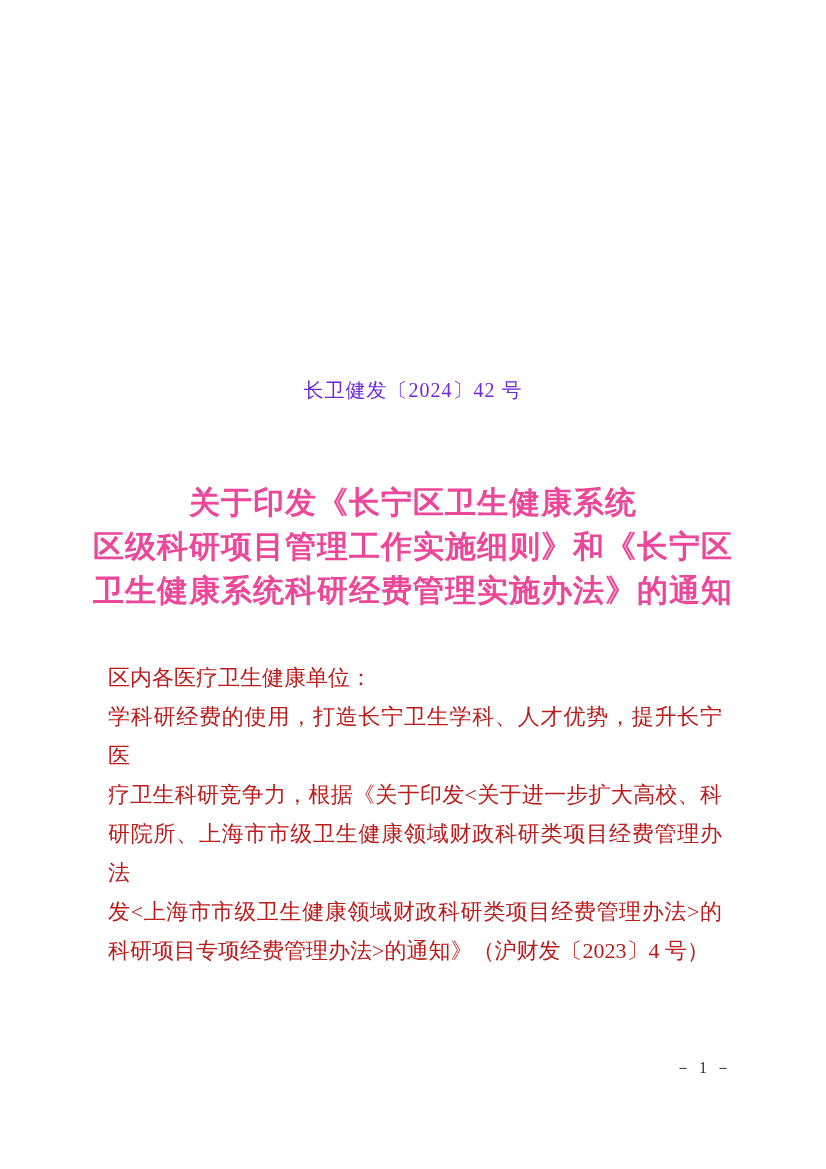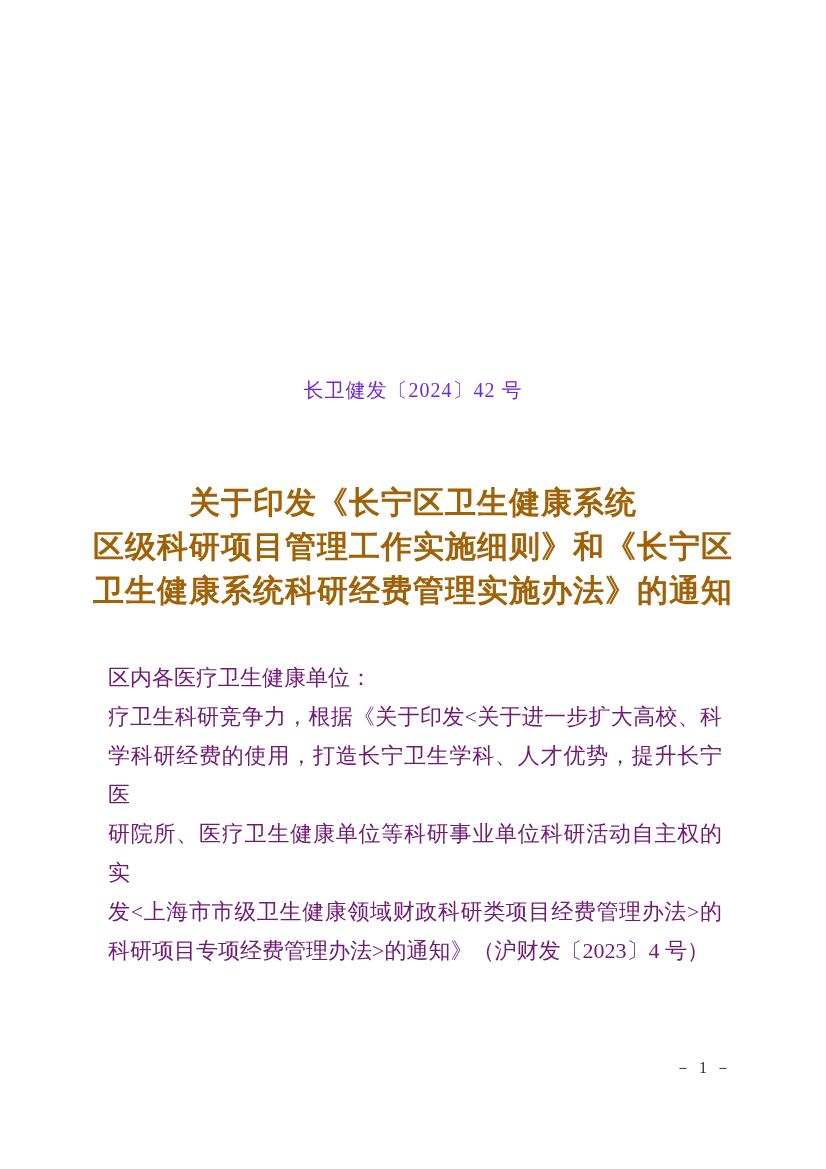--- a/index.html
+++ b/index.html
@@ -30,30 +30,30 @@
   .title-block {
     position: absolute;
     top: 481px;
     left: 0;
     width: 826px;
     text-align: center;
     font-weight: 700;
     font-size: 31px;
     line-height: 44px;
     letter-spacing: 1px;
-    color: #a16207;
+    color: #ec4899;
   }
   .content {
     position: absolute;
     top: 658px;
     left: 108px;
     width: 614px;
     font-size: 22px;
     line-height: 39px;
-    color: #701a75;
+    color: #b91c1c;
   }
   .salutation {
     text-align: left;
   }
   .para-line {
     text-align: justify;
     text-align-last: justify;
     text-justify: inter-ideograph;
   }
   .para-line.indent {
@@ -79,22 +79,22 @@
   <div class="doc-number">长卫健发〔2024〕42 号</div>
 
   <div class="title-block">
     <div>关于印发《长宁区卫生健康系统</div>
     <div>区级科研项目管理工作实施细则》和《长宁区</div>
     <div>卫生健康系统科研经费管理实施办法》的通知</div>
   </div>
 
   <div class="content">
     <div class="salutation">区内各医疗卫生健康单位：</div>
+    <div class="para-line">学科研经费的使用，打造长宁卫生学科、人才优势，提升长宁医</div>
     <div class="para-line">疗卫生科研竞争力，根据《关于印发&lt;关于进一步扩大高校、科</div>
-    <div class="para-line">学科研经费的使用，打造长宁卫生学科、人才优势，提升长宁医</div>
-    <div class="para-line">研院所、医疗卫生健康单位等科研事业单位科研活动自主权的实</div>
+    <div class="para-line">研院所、上海市市级卫生健康领域财政科研类项目经费管理办法</div>
     <div class="para-line">发&lt;上海市市级卫生健康领域财政科研类项目经费管理办法&gt;的</div>
     <div class="para-line last">科研项目专项经费管理办法&gt;的通知》（沪财发〔2023〕4 号）</div>
   </div>
 
   <div class="page-number">－ 1 －</div>
 
 </div>
 
 </body></html>

